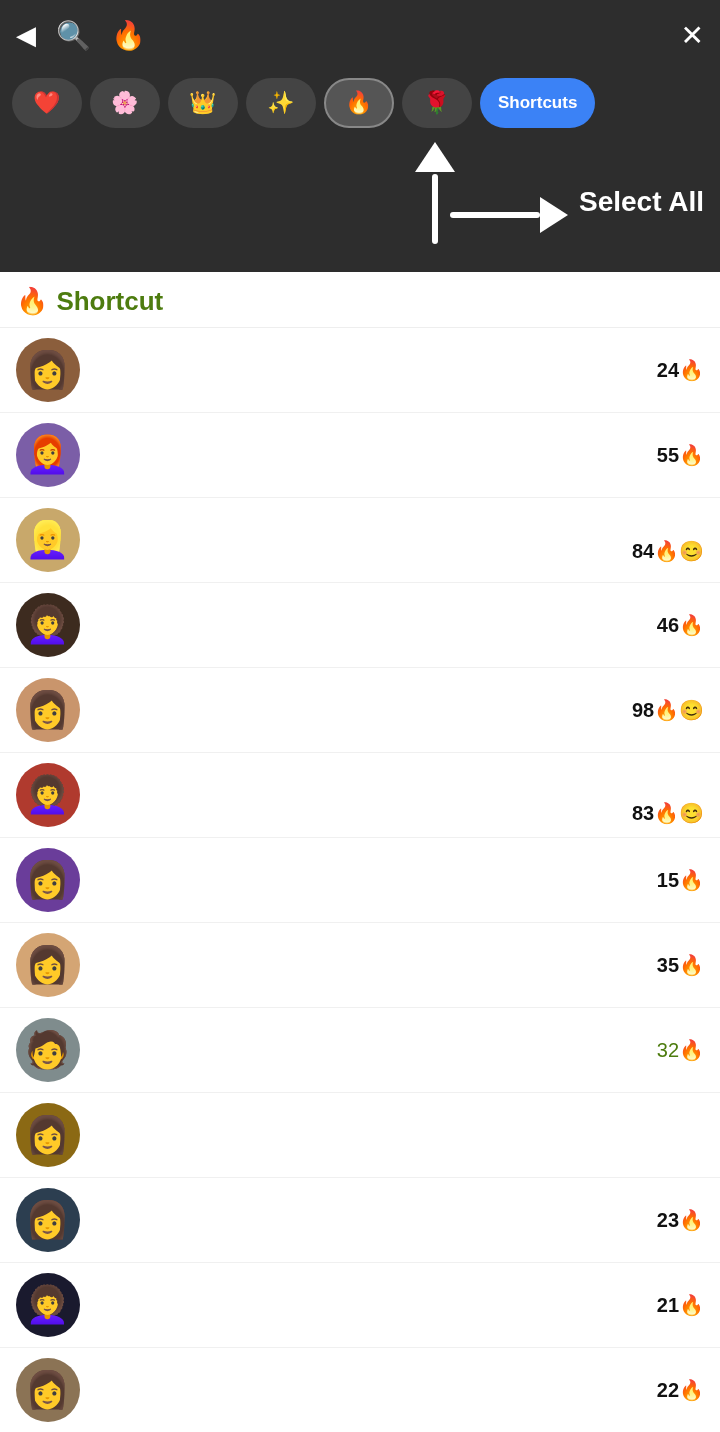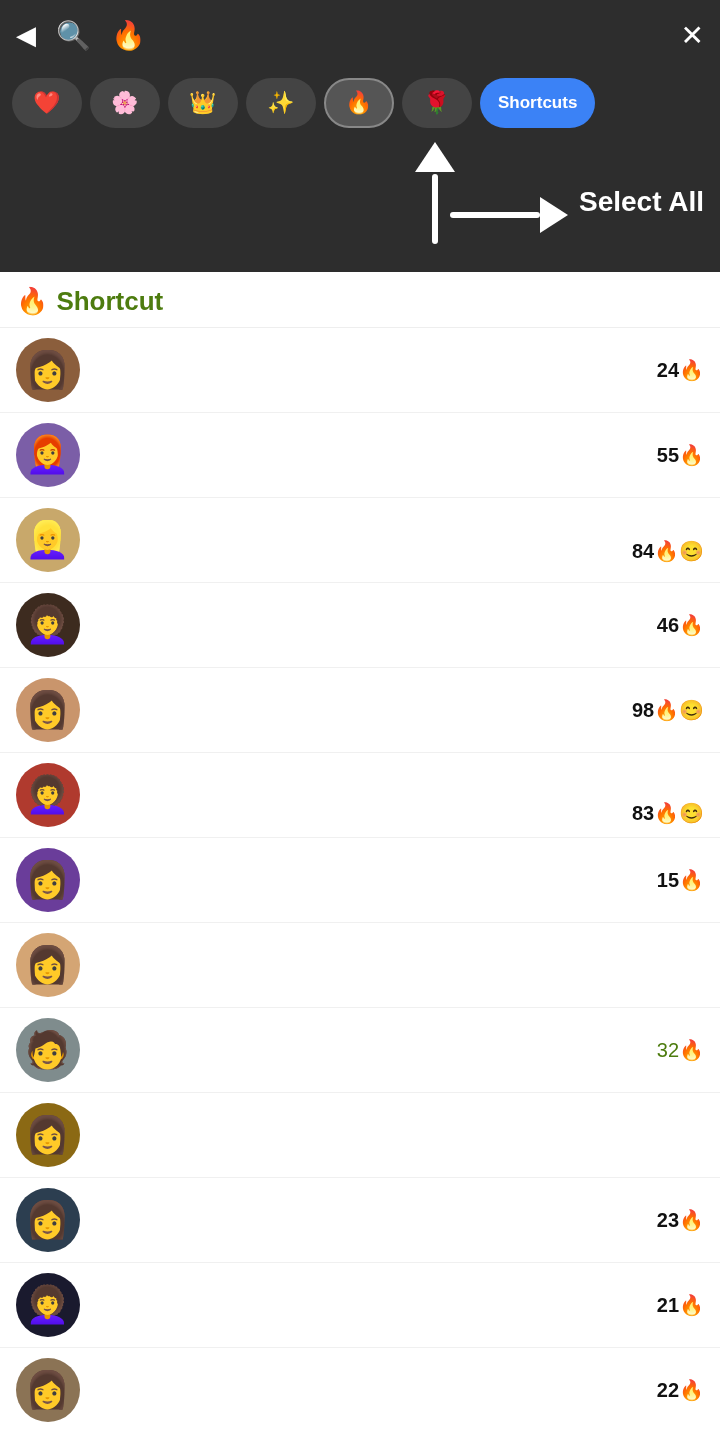--- a/index.html
+++ b/index.html
@@ -284,20 +284,23 @@
       </div>
     </div>
     <div class="friend-row">
       <div class="avatar av-colorful" style="font-size: 36px;">👩</div>
       <div class="friend-info">
         <div style="display: flex; align-items: center; justify-content: flex-end; font-size: 20px; font-weight: 700; color: rgb(17, 17, 17); gap: 2px;">15🔥</div>
       </div>
     </div>
     <div class="friend-row">
       <div class="avatar av-light" style="font-size: 36px;">👩</div>
+      <div class="friend-info">
+        <div style="display: flex; align-items: center; justify-content: flex-end; font-size: 20px; font-weight: 700; color: rgb(17, 17, 17); gap: 2px;">35🔥</div>
+      </div>
     </div>
     <div class="friend-row">
       <div class="avatar av-gray" style="font-size: 36px;">🧑</div>
       <div class="friend-info">
         <div style="display: flex; align-items: center; justify-content: flex-end; font-size: 20px; font-weight: 400; color: #4d7c0f; gap: 2px;">32🔥</div>
       </div>
     </div>
     <div class="friend-row">
       <div class="avatar av-bun" style="font-size: 36px;">👩</div>
     </div>

